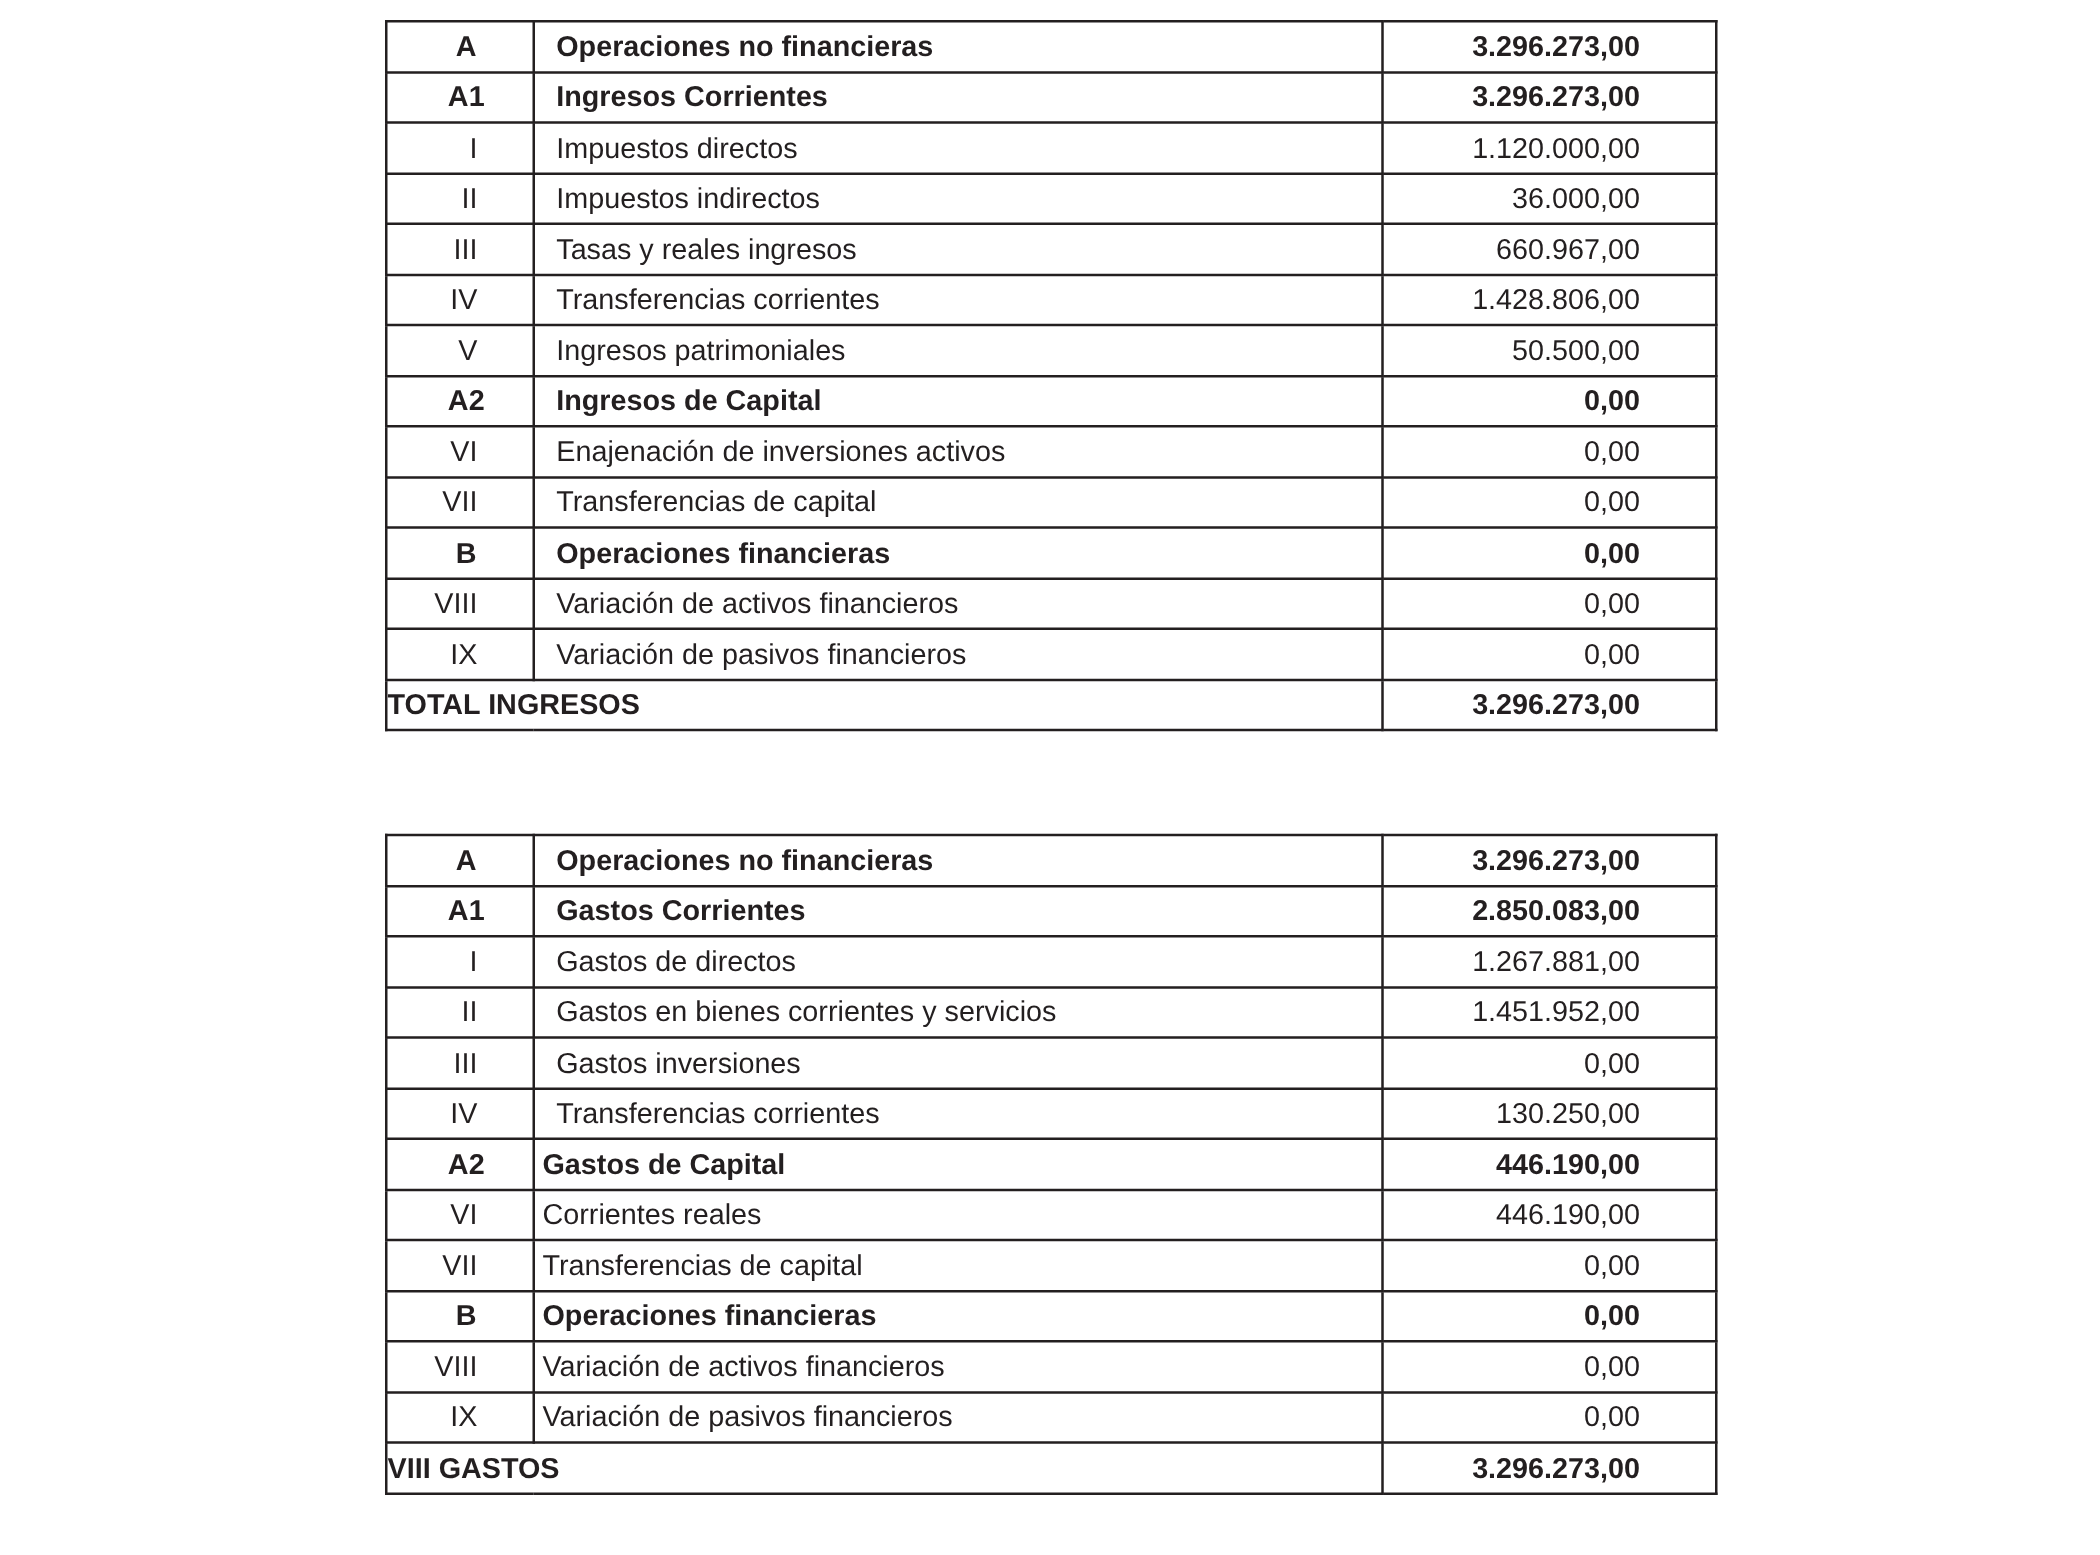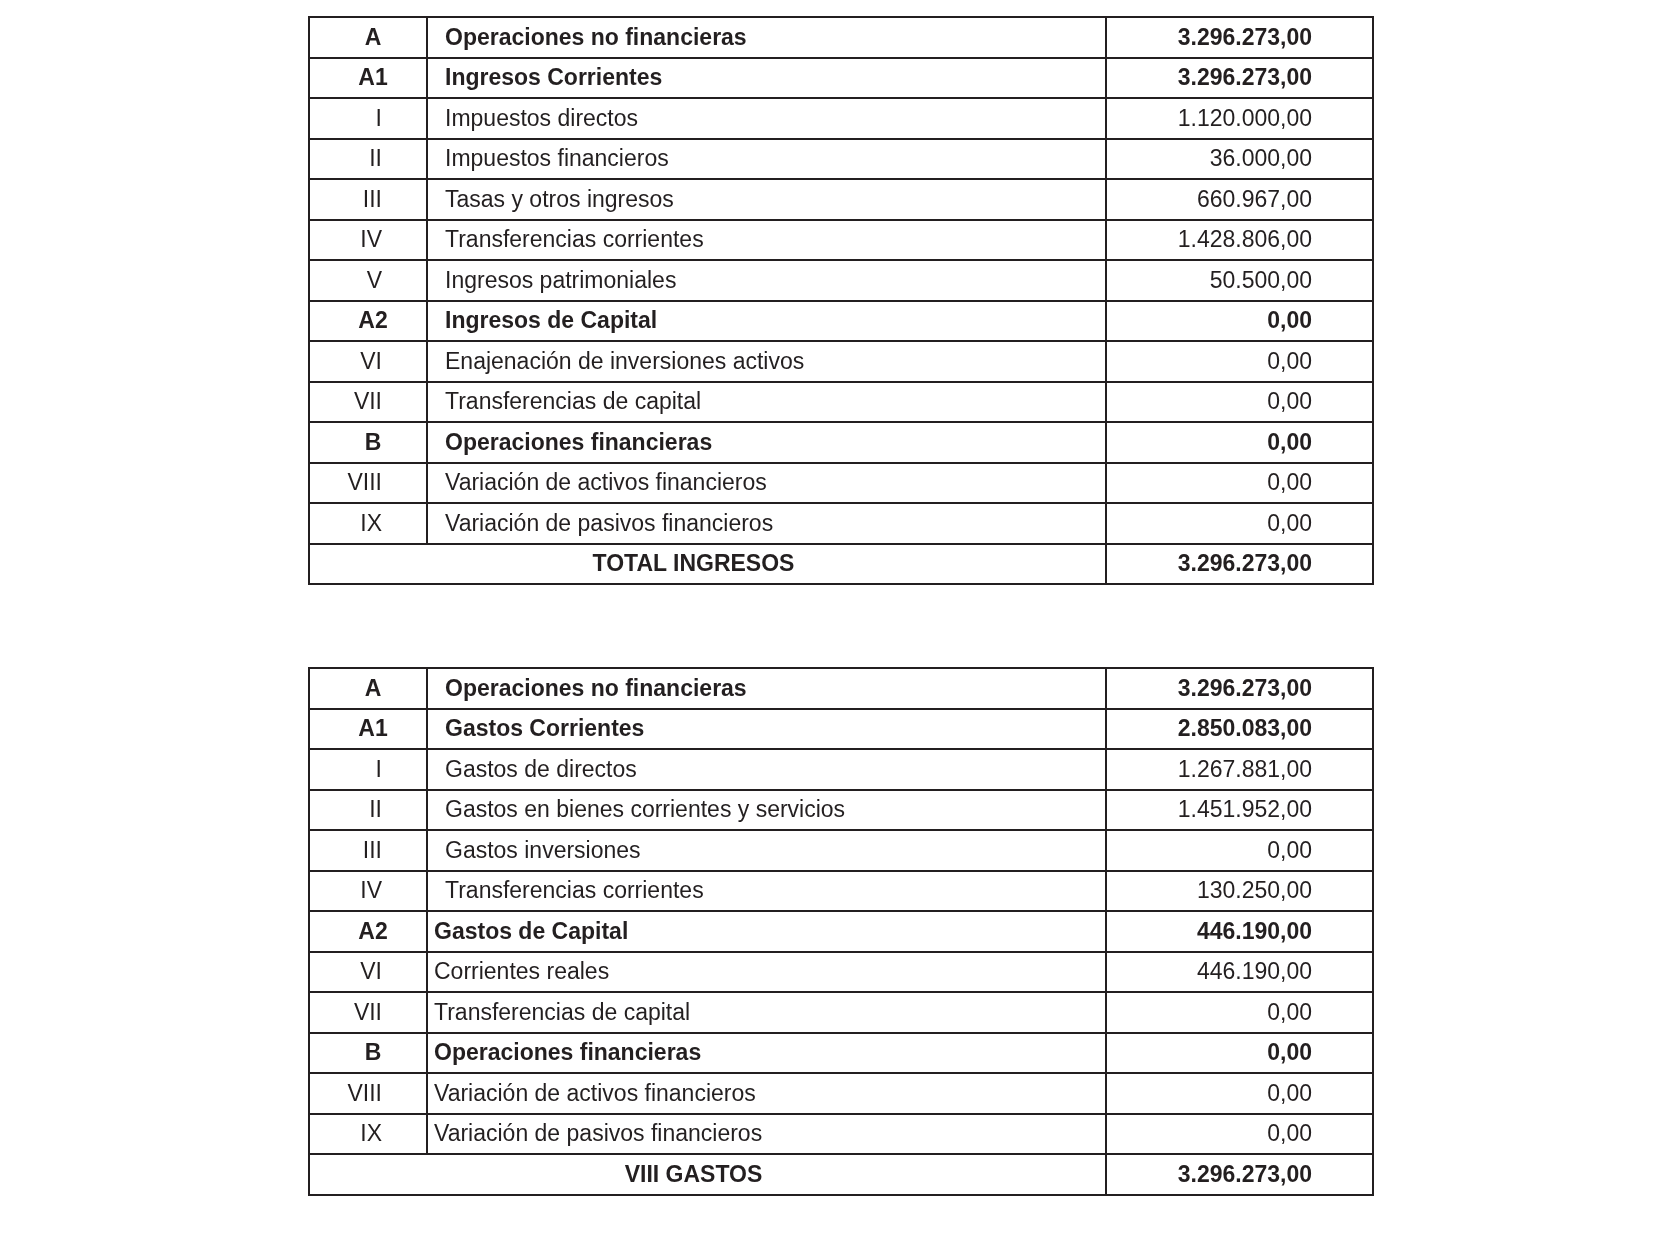--- a/index.html
+++ b/index.html
@@ -18,21 +18,21 @@
   }
   col.c-code { width: 118px; }
   col.c-label { width: 679px; }
   col.c-value { width: 267px; }
   td.code { text-align: right; padding-right: 44px !important; }
   td.code.center { text-align: center; padding-right: 0 !important; padding-left: 10px !important; }
   td.label { padding-left: 17px !important; }
   td.label.tight { padding-left: 6px !important; }
   td.value { text-align: right; padding-right: 60px !important; border-radius: 15px; }
   tr.bold td { font-weight: bold; }
-  td.total-label { text-align: center; padding-right: 28px !important; font-weight: bold; }
+  td.total-label { text-align: left; padding-right: 28px !important; font-weight: bold; }
   td.total-value { font-weight: bold; }
 </style>
 </head>
 <body>
 
 <table class="budget" id="table-ingresos">
   <colgroup>
       <col class="c-code">
       <col class="c-label">
       <col class="c-value">
@@ -48,26 +48,26 @@
         <td class="label">Ingresos Corrientes</td>
         <td class="value">3.296.273,00</td>
       </tr>
       <tr>
         <td class="code">I</td>
         <td class="label">Impuestos directos</td>
         <td class="value">1.120.000,00</td>
       </tr>
       <tr>
         <td class="code">II</td>
-        <td class="label">Impuestos financieros</td>
+        <td class="label">Impuestos indirectos</td>
         <td class="value">36.000,00</td>
       </tr>
       <tr>
         <td class="code">III</td>
-        <td class="label">Tasas y otros ingresos</td>
+        <td class="label">Tasas y reales ingresos</td>
         <td class="value">660.967,00</td>
       </tr>
       <tr>
         <td class="code">IV</td>
         <td class="label">Transferencias corrientes</td>
         <td class="value">1.428.806,00</td>
       </tr>
       <tr>
         <td class="code">V</td>
         <td class="label">Ingresos patrimoniales</td>

